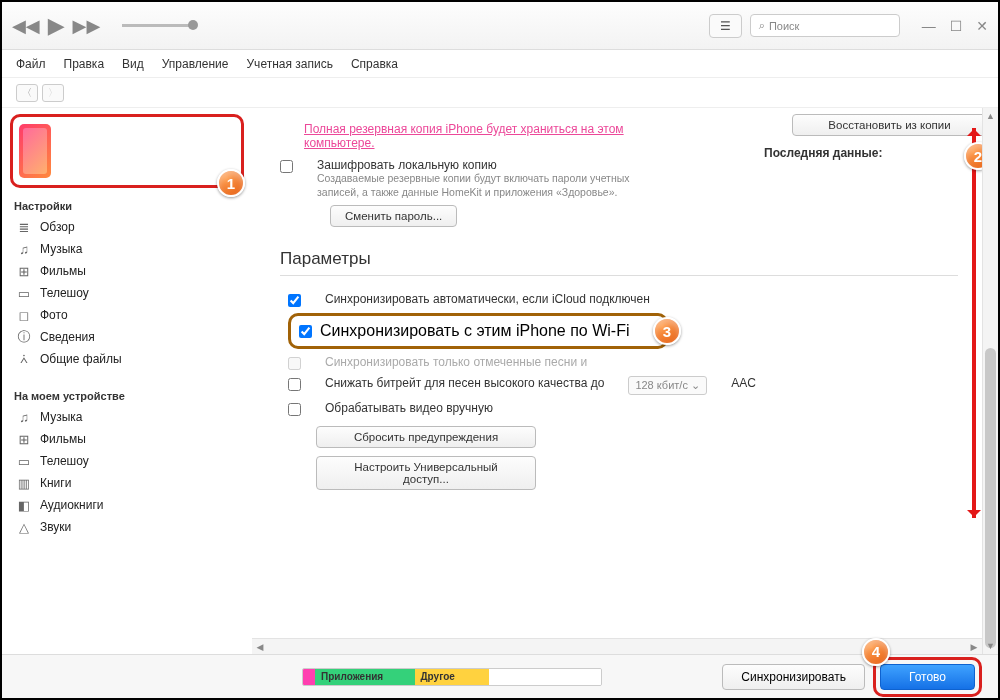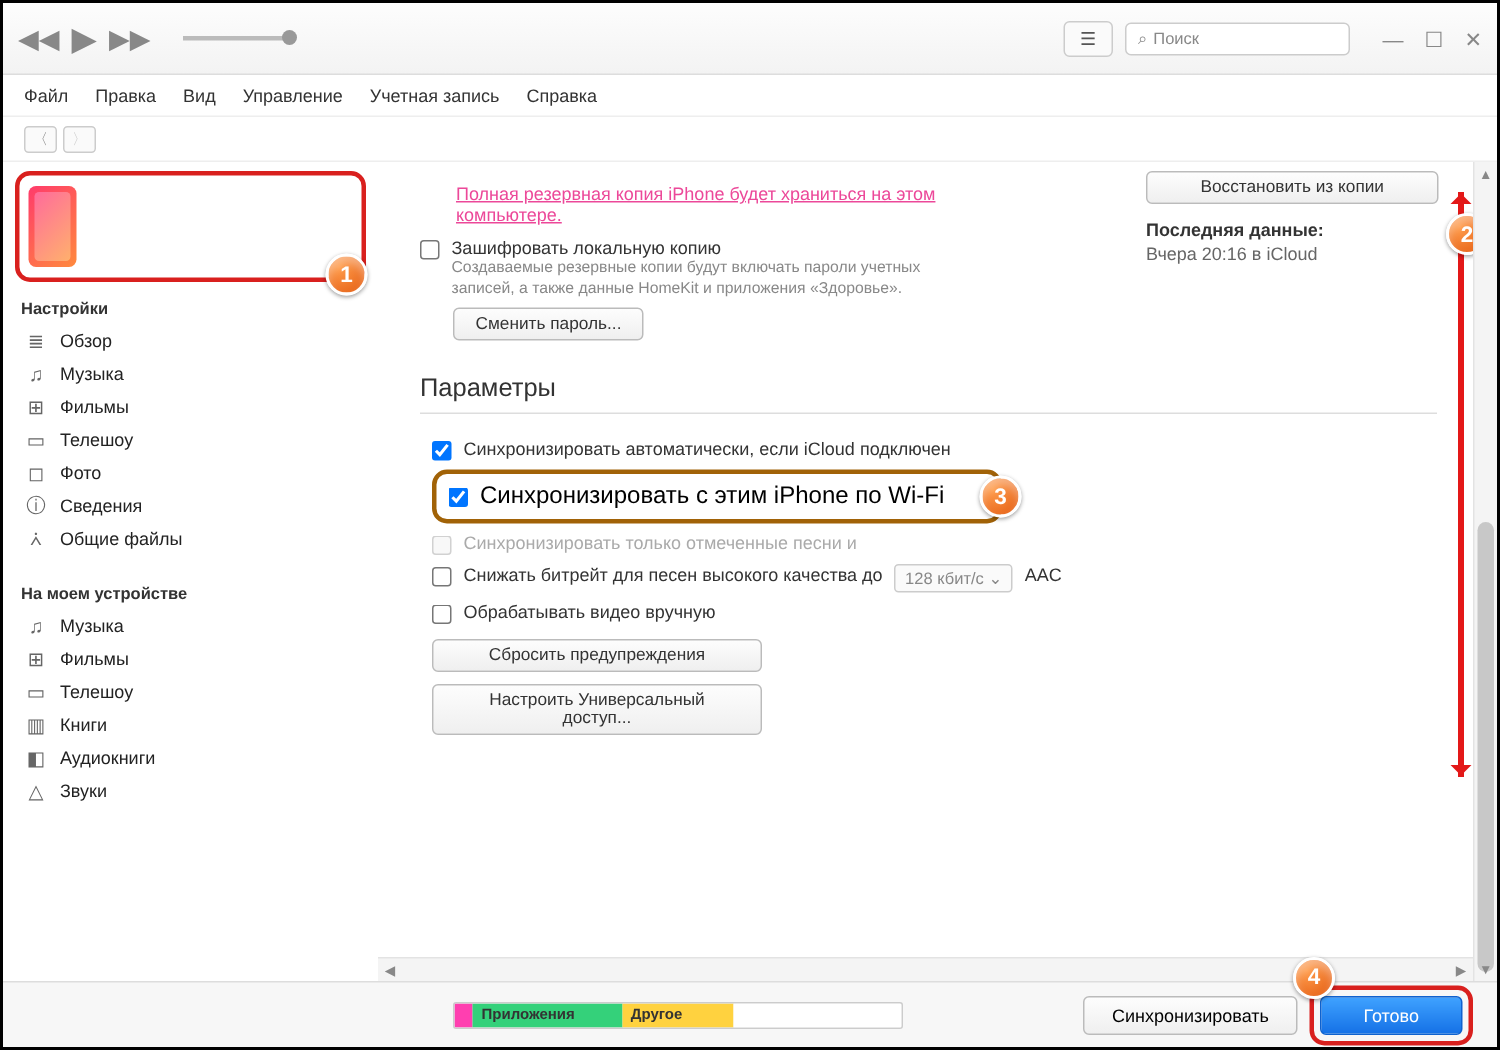--- a/index.html
+++ b/index.html
@@ -35,24 +35,24 @@
 .device-img::after { content:''; position:absolute; inset:4px; border-radius:3px; background: linear-gradient(135deg,#ff6b9b,#ffb06d); }
 .badge { position:absolute; width:28px; height:28px; border-radius:50%; background: radial-gradient(circle at 30% 30%, #ff9d4d, #e35a0f); border:2px solid #fff; box-shadow:0 1px 3px rgba(0,0,0,.4), inset 0 4px 6px rgba(255,255,255,.4); color:#fff; font-weight:bold; display:flex; align-items:center; justify-content:center; font-size:15px; }
 
 .side-head { font-size:11px; font-weight:bold; color:#333; padding:6px 4px 4px; }
 .side-item { display:flex; align-items:center; gap:8px; padding:4px 6px; font-size:12px; color:#222; border-radius:3px; cursor:pointer; }
 .side-item .ic { width:16px; height:14px; display:inline-flex; align-items:center; justify-content:center; color:#666; font-size:13px; }
 
 
 .content-inner { position:absolute; inset:0; padding: 14px 40px 14px 28px; overflow:hidden; }
 .backup-text { font-size:12px; color:#ec4899; margin-left:24px; margin-bottom:8px; max-width:380px;text-decoration:underline; }
-.cb-row { display:flex; align-items:flex-start; gap:8px; font-size:12px; color:#333; margin:6px 0; }
+.cb-row { display:flex; align-items:flex-start; gap:24px; font-size:12px; color:#333; margin:6px 0; }
 .cb-row input { margin-top:2px; }
 .small-gray { font-size:10.5px; color:#888; line-height:1.3; margin-left:22px; max-width:340px; }
-.btn-small { border:1px solid #bbb; background:linear-gradient(#fdfdfd,#efefef); border-radius:4px; padding:4px 14px; font-size:11.5px; color:#333; cursor:pointer; display:inline-block; }
+.btn-small { border:1px solid #bbb; background:linear-gradient(#fdfdfd,#efefef); border-radius:4px; padding:4px 14px; font-size:11.5px; color:#333; cursor:pointer; display:inline-block;margin-left:28px; }
 .section-title { font-size:17px; color:#333; margin:22px 0 6px 0; }
 .hr { border:0; border-top:1px solid #ddd; margin-bottom:16px; }
 .opt-group { padding-left:8px; }
 .wifi-row { border:3px solid #a16207; border-radius:10px; padding:6px 8px; background:#fff; display:flex; align-items:center; gap:8px; position:relative; width:380px; margin:4px 0; }
 .select-small { border:1px solid #ccc; border-radius:3px; padding:2px 6px; font-size:11px; color:#888; background:#fafafa; }
 
 .right-col { position:absolute; top:6px; right:34px; width:200px; }
 .restore-btn { width:195px; text-align:center; margin-bottom:10px; }
 .bold-label { font-size:12px; font-weight:bold; color:#333; }
 .gray-text { font-size:12px; color:#666; margin-top:2px; }
@@ -192,21 +192,20 @@
           <div class="small-gray" style="margin-left:0">Создаваемые резервные копии будут включать пароли учетных записей, а также данные HomeKit и приложения «Здоровье».</div>
         </div>
       </div>
       <div style="margin-left:22px; margin-top:6px">
         <span class="btn-small">Сменить пароль...</span>
       </div>
 
       <div class="right-col">
         <div class="btn-small restore-btn">Восстановить из копии</div>
         <div class="bold-label">Последняя данные:</div>
-        <div class="gray-text">Вчера 20:16 в iCloud</div>
       </div>
 
       <div class="section-title">Параметры</div>
       <hr class="hr">
 
       <div class="opt-group">
         <div class="cb-row">
           <input type="checkbox" checked="" style="">
           <span>Синхронизировать автоматически, если iCloud подключен</span>
         </div>

